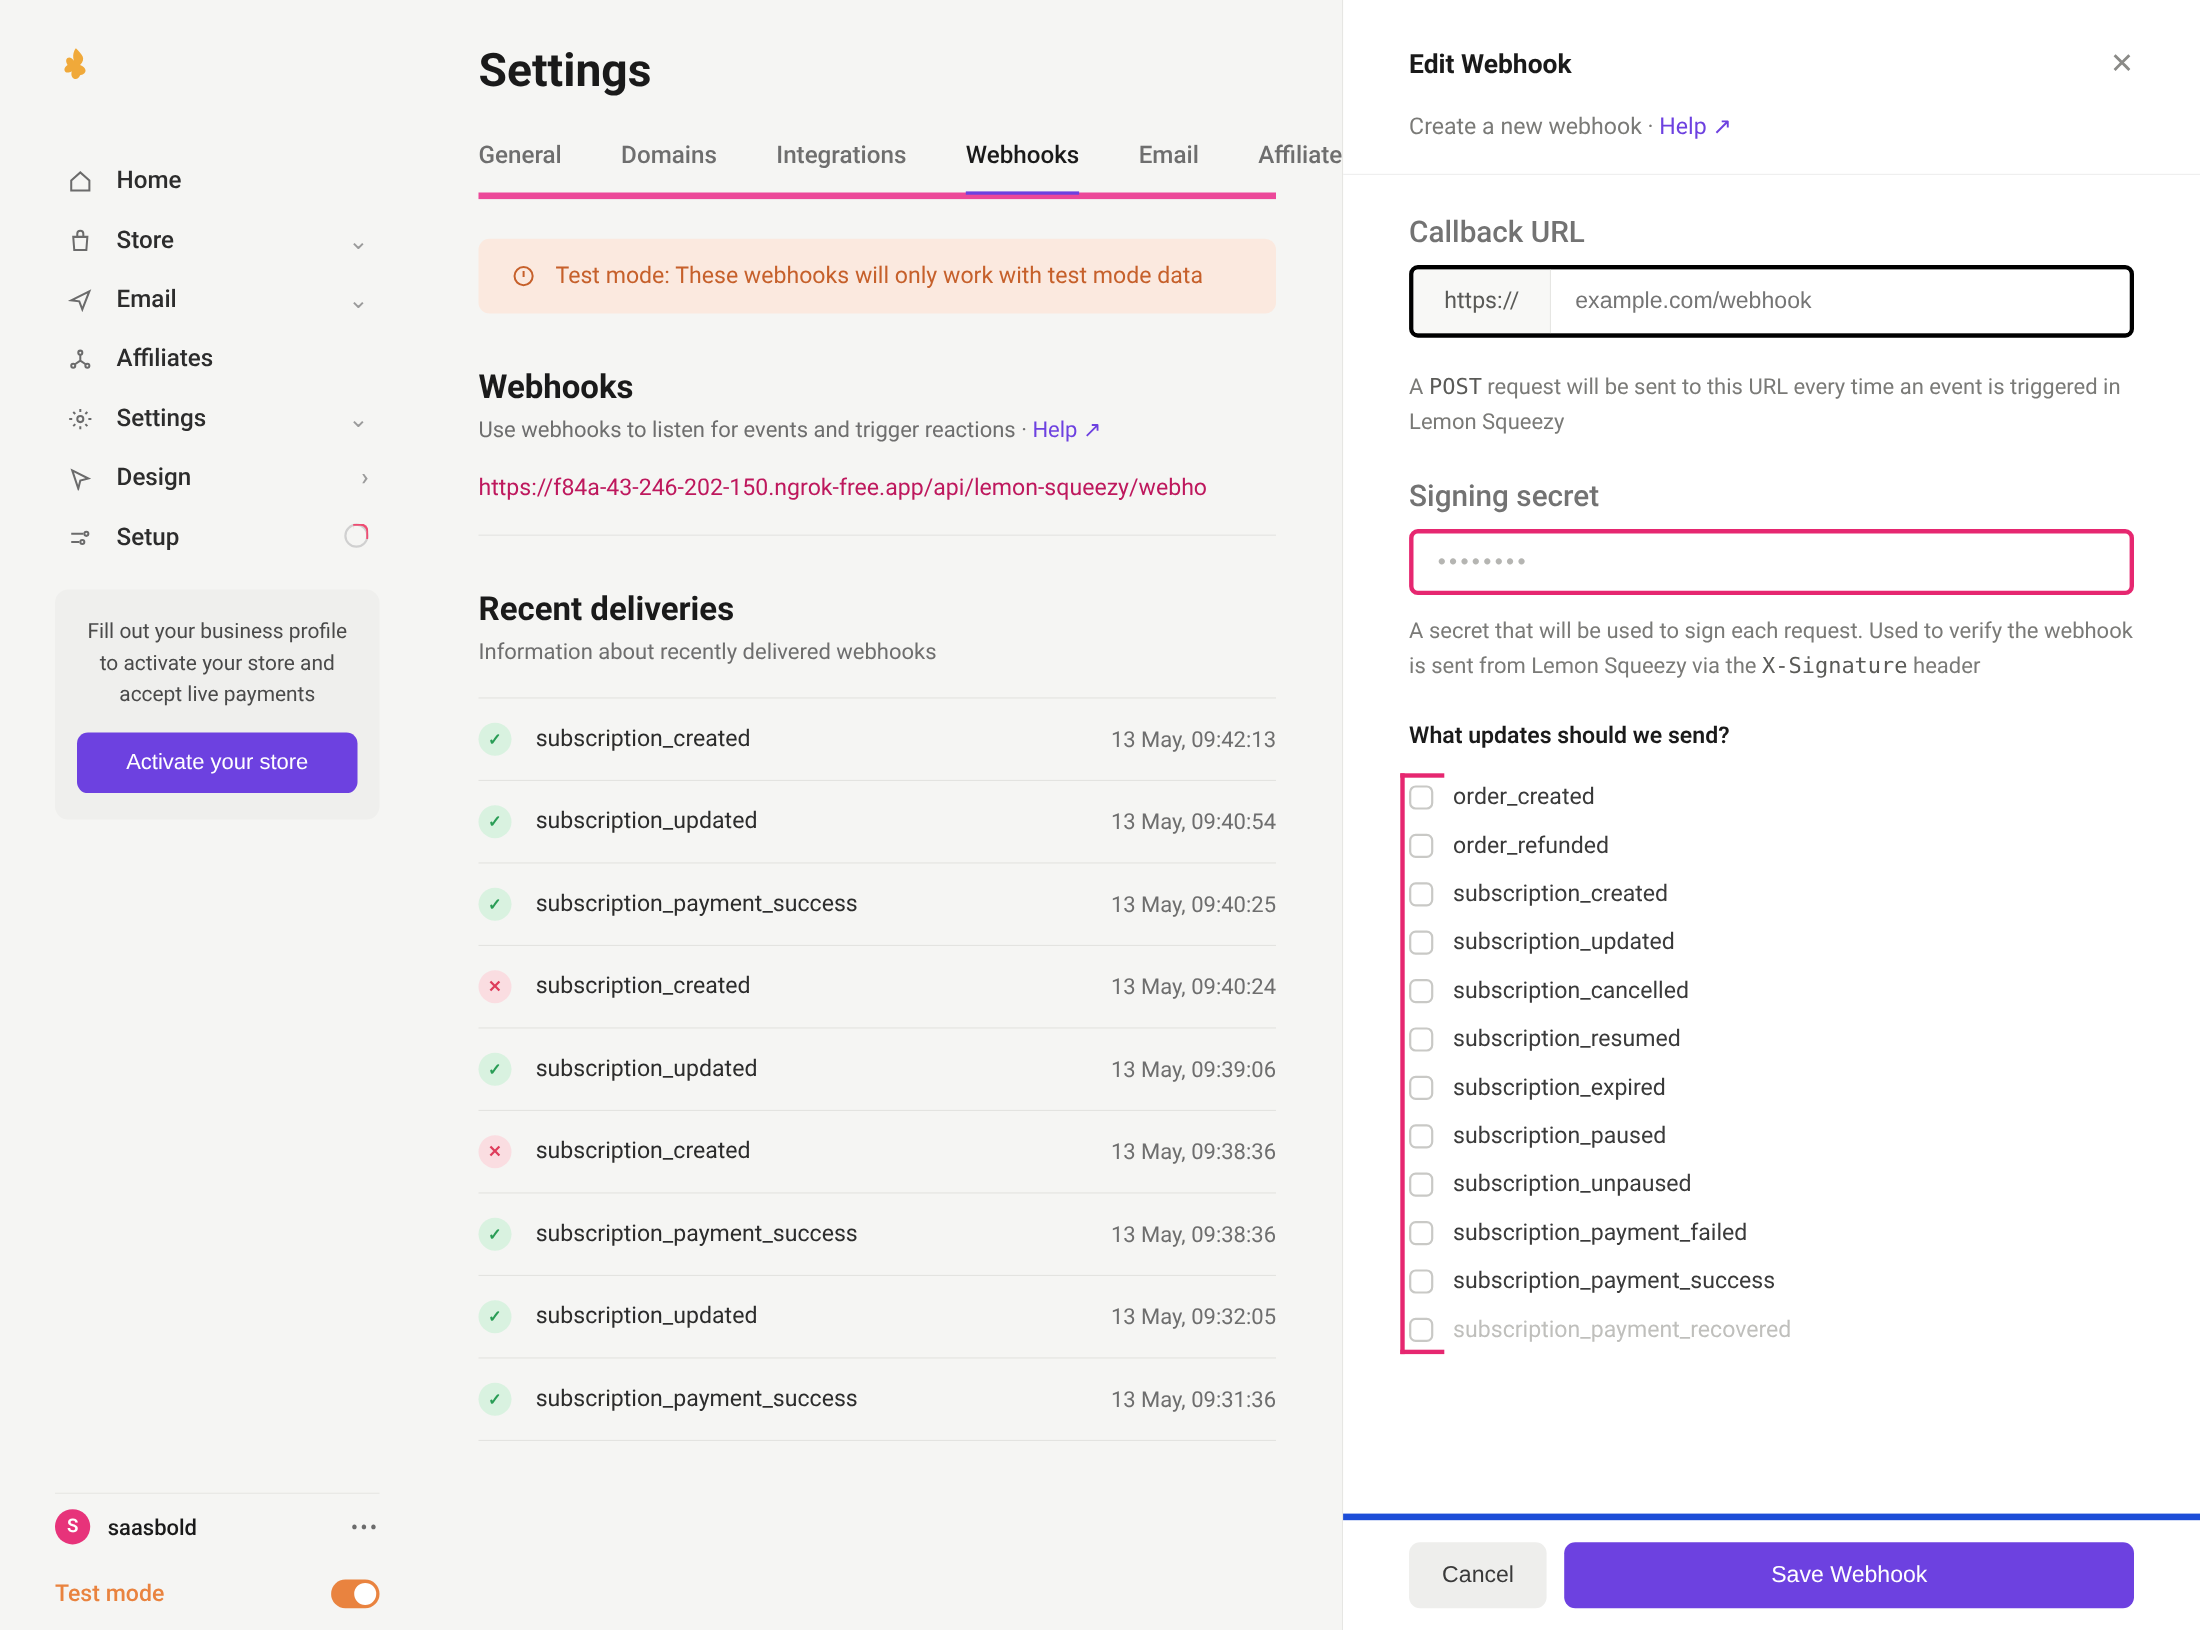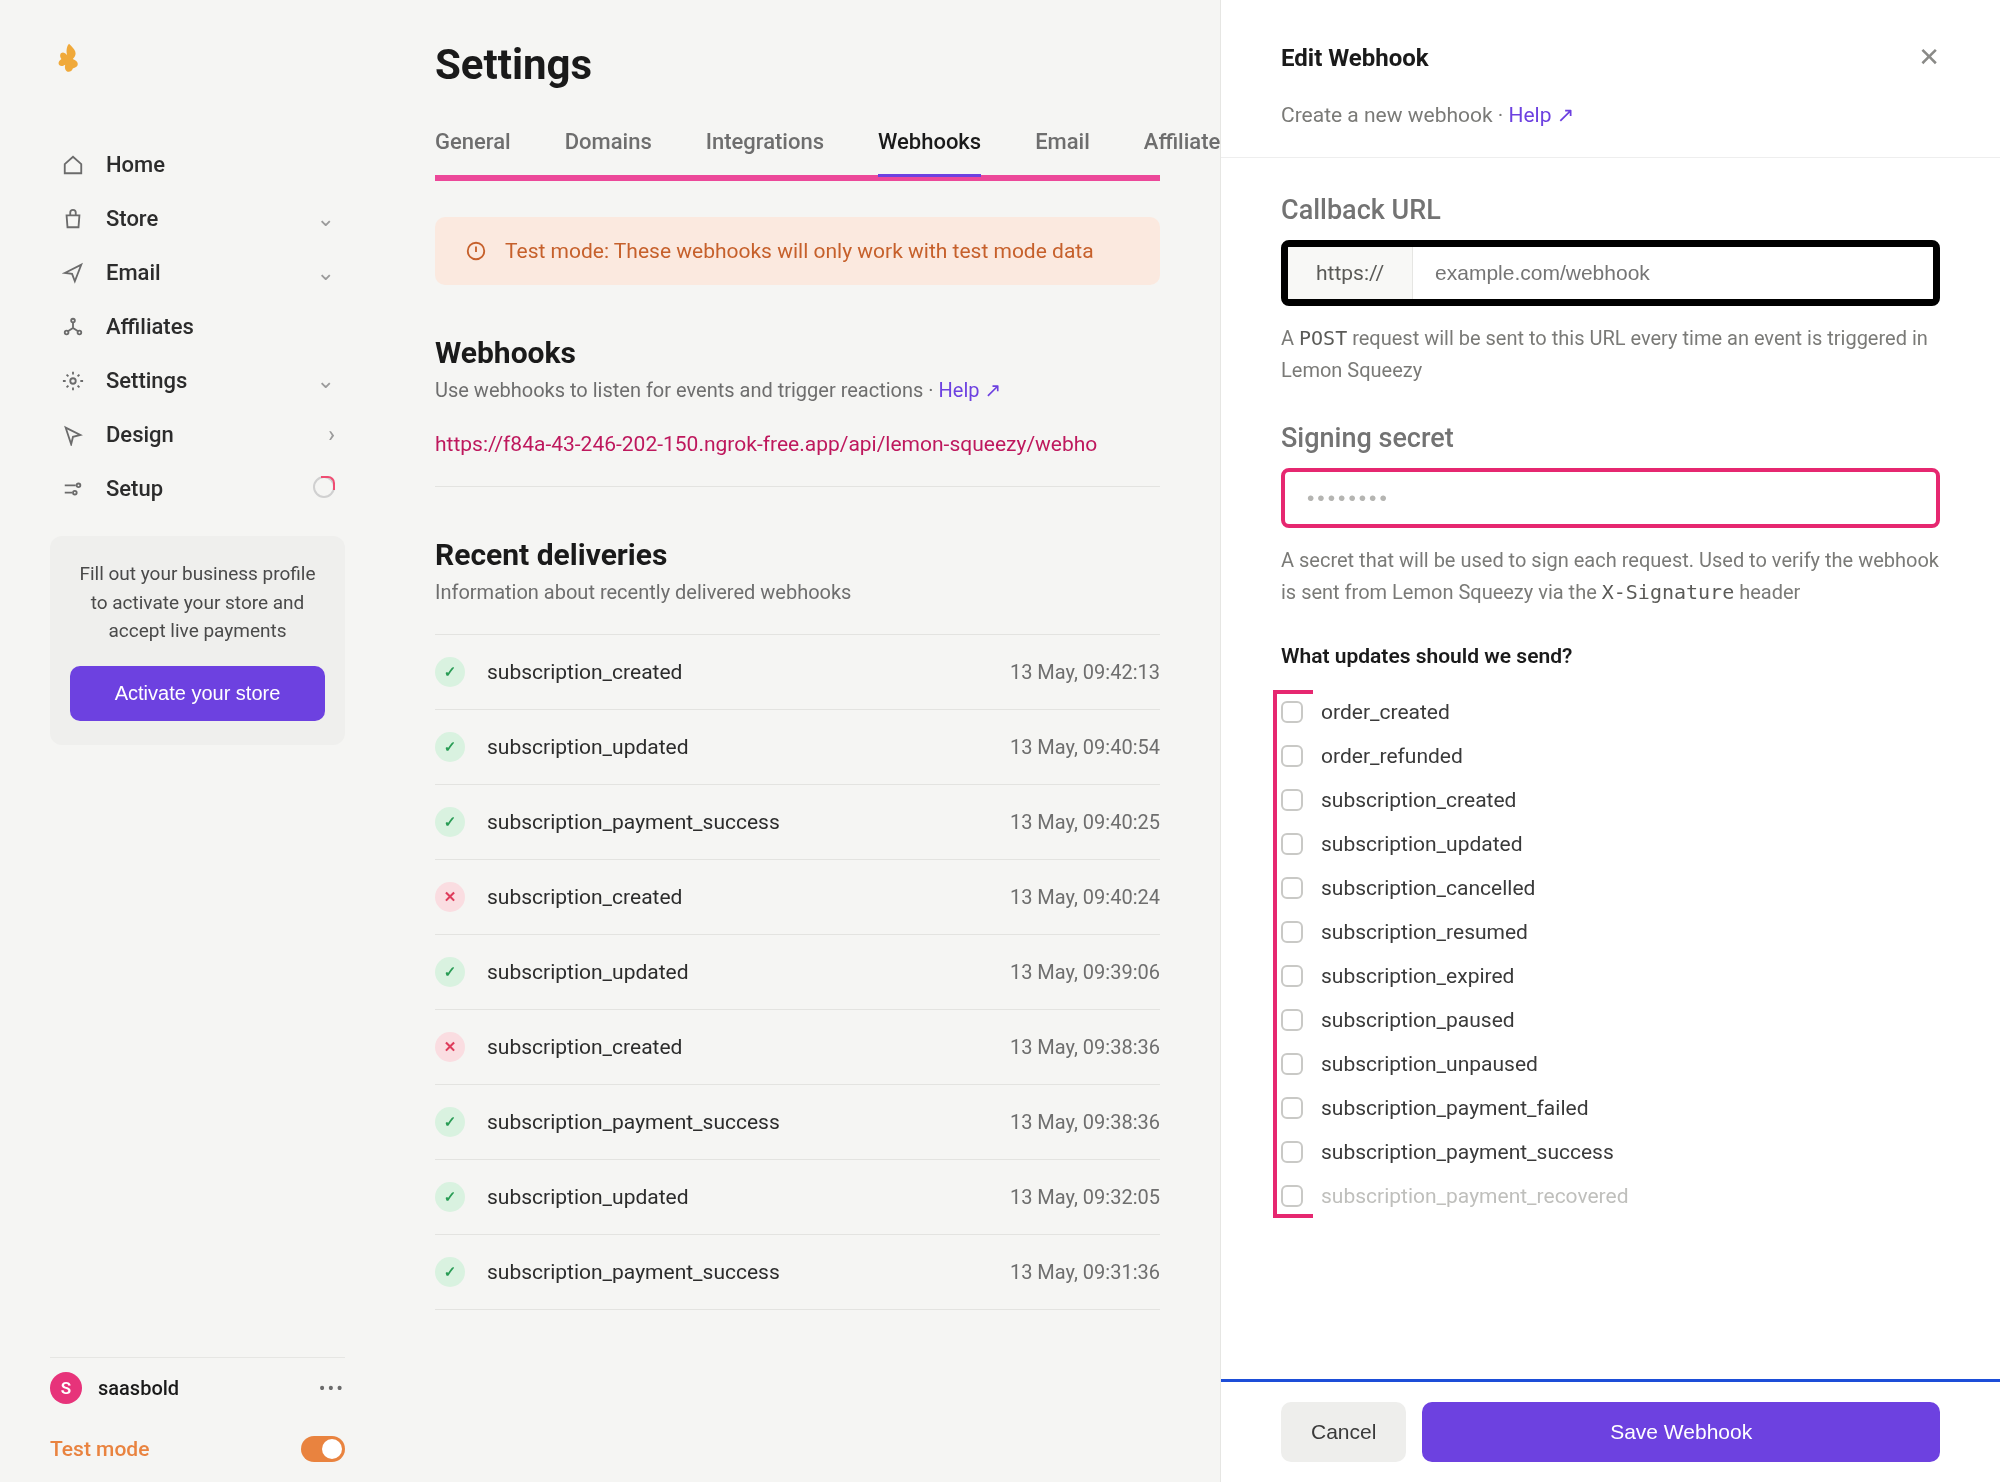--- a/index.html
+++ b/index.html
@@ -95,37 +95,37 @@
   .panel {
     width: 780px; background:#fff; border-left:1px solid #e6e6e3;
     display:flex; flex-direction:column; height:100%;
   }
   .panel-header { padding:42px 60px 30px 60px; display:flex; align-items:center;}
   .panel-title { font-size:24px; font-weight:700; flex:1;}
   .close-x { color:#8a8a87; font-size:26px; cursor:pointer; background:none; border:none;}
   .panel-sub { padding:0 60px 30px 60px; color:#7a7a77; font-size:21px; border-bottom:1px solid #eee;}
   .panel-body { flex:1; overflow:auto; padding:36px 60px 20px 60px;}
   .field-label { font-size:27px; color:#737373; font-weight:500; margin-bottom:14px; display:block;}
-  .url-input-wrap { display:flex; border:7px solid #000000; border-radius:8px; overflow:hidden; margin-bottom:16px; height:66px;}
+  .url-input-wrap { display:flex; border:4px solid #000000; border-radius:8px; overflow:hidden; margin-bottom:28px; height:66px;}
   .url-prefix { background:#f8f8f6; padding:0 28px; display:flex; align-items:center; color:#5a5a57; font-size:21px; border-right:1px solid #e6e6e3;}
   .url-field { flex:1; border:none; padding:0 22px; font-size:21px; color:#8a8a87; outline:none;}
   .field-help { font-size:20px; color:#7a7a77; line-height:1.6; margin-bottom:36px;}
   .field-help code { font-family: ui-monospace, Menlo, monospace; color:#5a5a57;}
   .secret-input { width:100%; height:60px; border:4px solid #e62770; border-radius:8px; padding:0 22px; font-size:21px; margin-bottom:16px; outline:none; letter-spacing:3px; color:#b5b5b2;}
   .updates-title { font-size:21px; font-weight:600; margin-bottom:22px;}
   .checkbox-strip { position:relative; }
   .checkbox-strip::before {
     content:""; position:absolute; left:-8px; top:0; bottom:0; width:36px;
     border:4px solid #e62770; border-right:none; pointer-events:none;
   }
   .cb-row { display:flex; align-items:center; padding:10px 0;}
   .cb { width:22px; height:22px; border:2px solid #c9c9c6; border-radius:6px; margin-right:18px; background:#fff;}
   .cb-label { font-size:21px; color:#3a3a3a;}
   .cb-row.faded .cb-label { color:#bfbfbc;}
-  .panel-footer { padding:20px 60px; display:flex; gap:16px; border-top:3px solid #1d4ed8; background:#fff;}
+  .panel-footer { padding:20px 60px; display:flex; gap:16px; border-top:6px solid #1d4ed8; background:#fff;}
   .btn-cancel { background:#eeeeec; border:none; border-radius:10px; padding:18px 30px; font-size:21px; color:#3a3a3a; cursor:pointer;}
   .btn-save { flex:1; background:#6d41e0; color:#fff; border:none; border-radius:10px; padding:18px 30px; font-size:21px; cursor:pointer;}
 
   svg { display:block; }
 </style>
 </head>
 <body>
 
 <div class="app">
 

